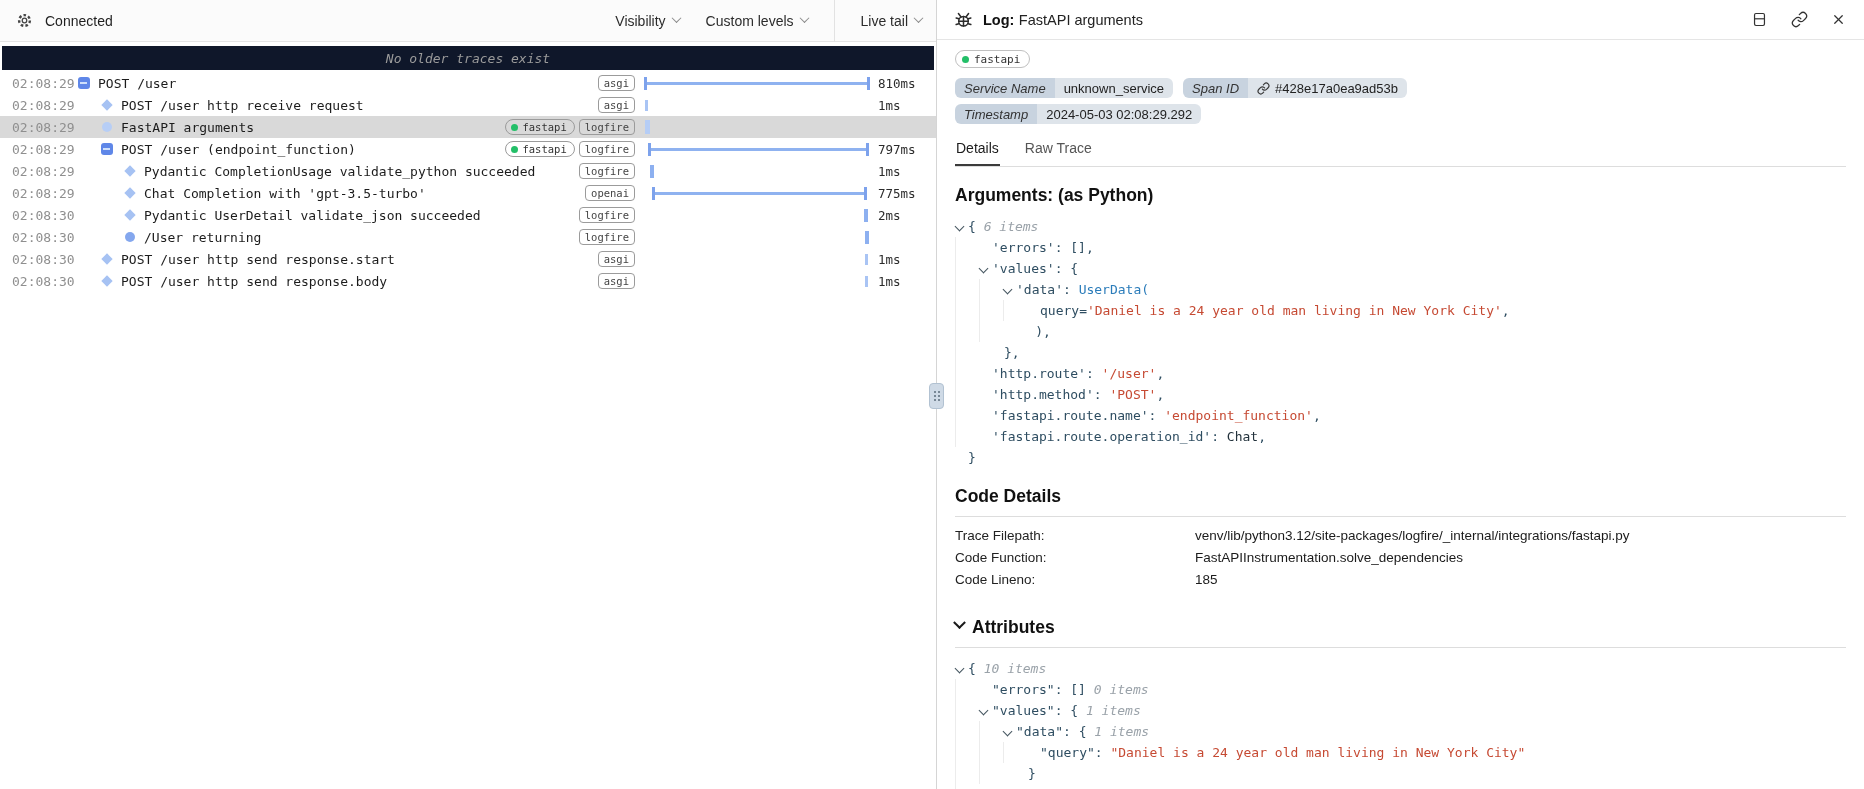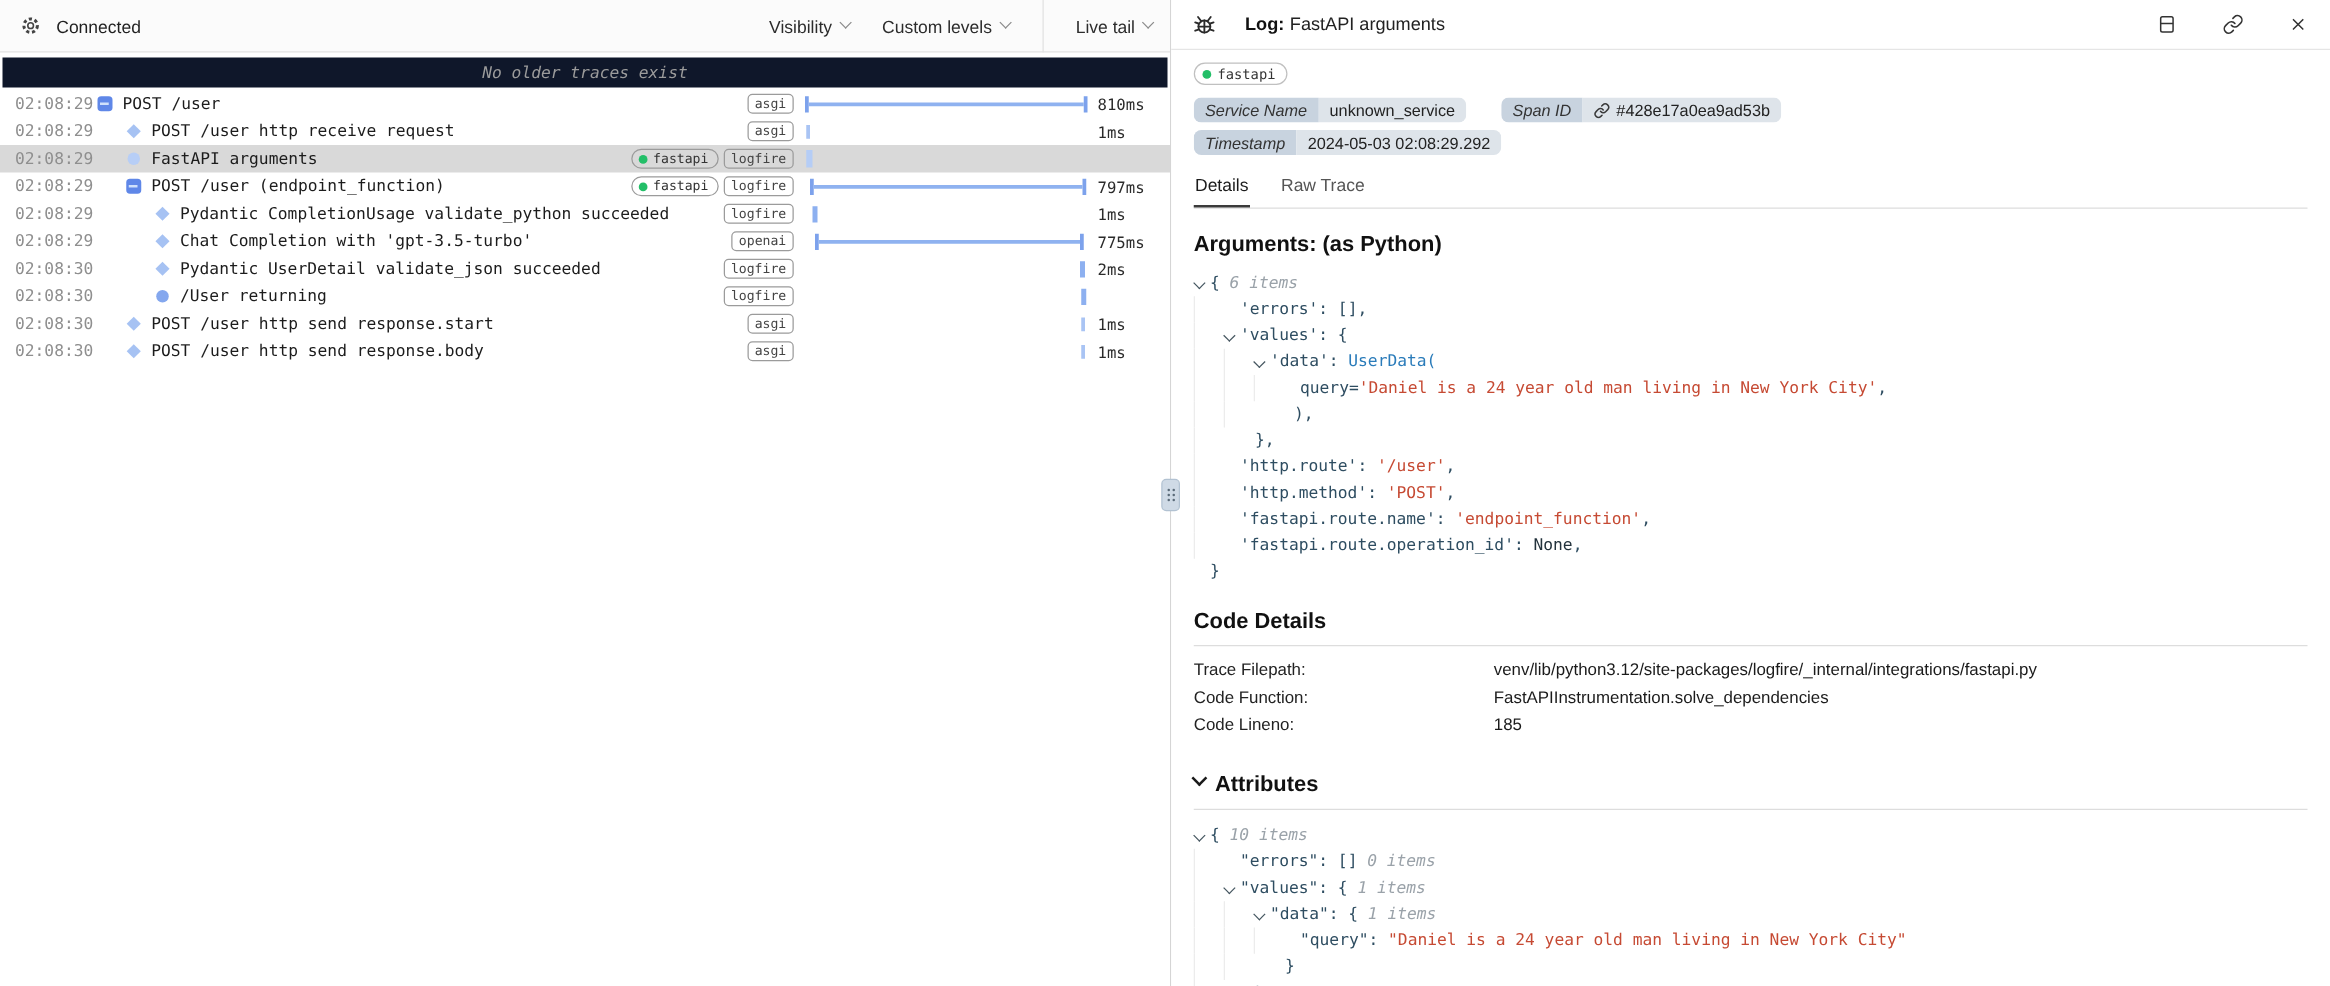--- a/index.html
+++ b/index.html
@@ -41,31 +41,31 @@
   .tick-sm { position:absolute; top:6px; width:3px; height:11px; background:#a9c4f4; }
   .tick-light { position:absolute; top:4px; width:5px; height:14px; background:#b5cdf6; }
   .tr-duration { width:58px; min-width:58px; margin-left:8px; font-family:"DejaVu Sans Mono", monospace; font-size:12.5px; color:#2b2b2b; }
 
   
   .grip { position:absolute; left:929px; top:383px; width:15px; height:26px; background:#cfdae6; border:1px solid #b2c2d2; border-radius:4px; z-index:10; display:flex; flex-wrap:wrap; align-content:center; justify-content:center; gap:2px; padding:2px; cursor:col-resize; }
   .grip i { width:2px; height:2px; background:#57播6b7a; background:#5b6b7a; border-radius:50%; display:block; }
 
   
   .right-panel { flex:1; height:100%; display:flex; flex-direction:column; background:#fff; }
-  .rp-header { height:40px; min-height:40px; border-bottom:1px solid #e5e5e5; display:flex; align-items:center; padding:0 16px; gap:22px; }
+  .rp-header { height:40px; min-height:40px; border-bottom:1px solid #e5e5e5; display:flex; align-items:center; padding:0 16px; gap:9px; }
   .rp-kind { font-weight:bold; font-size:14.5px; color:#111; }
   .rp-title { font-size:14.5px; color:#222; }
   .rp-hspacer { flex:1; }
   .icon-btn { background:none; border:none; cursor:pointer; display:flex; align-items:center; padding:2px; margin-left:10px; }
   .rp-body { flex:1; padding:8px 18px 0 18px; overflow:hidden; }
 
   .tag-row { margin:2px 0 10px 0; display:flex; }
   .tag-pill { font-family:"DejaVu Sans Mono", monospace; font-size:11px; color:#333; border:1px solid #c0c0c0; border-radius:10px; padding:1.5px 9px 1.5px 6px; display:flex; align-items:center; gap:5px; background:#fff; cursor:pointer; }
 
-  .meta-row { display:flex; gap:28px; margin-bottom:6px; flex-wrap:wrap; }
+  .meta-row { display:flex; gap:10px; margin-bottom:6px; flex-wrap:wrap; }
   .meta-badge { display:flex; border-radius:6px; overflow:hidden; font-size:13px; }
   .meta-label { background:#c8d3df; color:#333; font-style:italic; padding:2.5px 9px; }
   .meta-value { background:#dee4ea; color:#222; padding:2.5px 9px; display:flex; align-items:center; gap:5px; }
   .meta-value.linked { cursor:pointer; }
 
   .tabs { display:flex; gap:24px; margin-top:12px; border-bottom:1px solid #ddd; }
   .tab { background:none; border:none; font:inherit; font-size:14px; color:#555; padding:4px 1px 8px 1px; cursor:pointer; border-bottom:2px solid transparent;text-align:center; }
   .tab.active { color:#1b1b1b; border-bottom:2px solid #3b3b3b; }
 
   .section-heading { font-size:17.5px; font-weight:bold; color:#111; margin-top:18px; }
@@ -365,21 +365,21 @@
           <div class="code-line"><span class="tree-chev"></span><span class="tok-p">{ </span><span class="tok-m">6 items</span></div>
           <div class="code-line"><span class="guide"></span><span class="chev-spacer"></span><span class="tok-k">'errors'</span><span class="tok-p">: </span><span class="tok-p">[],</span></div>
           <div class="code-line"><span class="guide"></span><span class="tree-chev"></span><span class="tok-k">'values'</span><span class="tok-p">: </span><span class="tok-p">{</span></div>
           <div class="code-line"><span class="guide"></span><span class="guide"></span><span class="tree-chev"></span><span class="tok-k">'data'</span><span class="tok-p">: </span><span class="tok-c">UserData(</span></div>
           <div class="code-line"><span class="guide"></span><span class="guide"></span><span class="guide"></span><span class="chev-spacer"></span><span class="tok-k">query=</span><span class="tok-s">'Daniel is a 24 year old man living in New York City'</span><span class="tok-p">,</span></div>
           <div class="code-line"><span class="guide"></span><span class="guide"></span><span class="frac" style="width: 19.2px;"></span><span class="chev-spacer"></span><span class="tok-p">),</span></div>
           <div class="code-line"><span class="guide"></span><span class="frac" style="width: 12px;"></span><span class="chev-spacer"></span><span class="tok-p">},</span></div>
           <div class="code-line"><span class="guide"></span><span class="chev-spacer"></span><span class="tok-k">'http.route'</span><span class="tok-p">: </span><span class="tok-s">'/user'</span><span class="tok-p">,</span></div>
           <div class="code-line"><span class="guide"></span><span class="chev-spacer"></span><span class="tok-k">'http.method'</span><span class="tok-p">: </span><span class="tok-s">'POST'</span><span class="tok-p">,</span></div>
           <div class="code-line"><span class="guide"></span><span class="chev-spacer"></span><span class="tok-k">'fastapi.route.name'</span><span class="tok-p">: </span><span class="tok-s">'endpoint_function'</span><span class="tok-p">,</span></div>
-          <div class="code-line"><span class="guide"></span><span class="chev-spacer"></span><span class="tok-k">'fastapi.route.operation_id'</span><span class="tok-p">: </span><span class="tok-t">None</span><span class="tok-p">,</span></div>
+          <div class="code-line"><span class="guide"></span><span class="chev-spacer"></span><span class="tok-k">'fastapi.route.operation_id'</span><span class="tok-p">: </span><span class="tok-t">Chat</span><span class="tok-p">,</span></div>
           <div class="code-line"><span class="chev-spacer"></span><span class="tok-p">}</span></div>
         </div>
 
       <div class="section-heading">Code Details</div>
       <div class="hr"></div>
       <div class="cd-rows" id="cd-rows">
           <div class="cd-row">
             <span class="cd-label">Trace Filepath:</span>
             <span class="cd-value">venv/lib/python3.12/site-packages/logfire/_internal/integrations/fastapi.py</span>
           </div>

